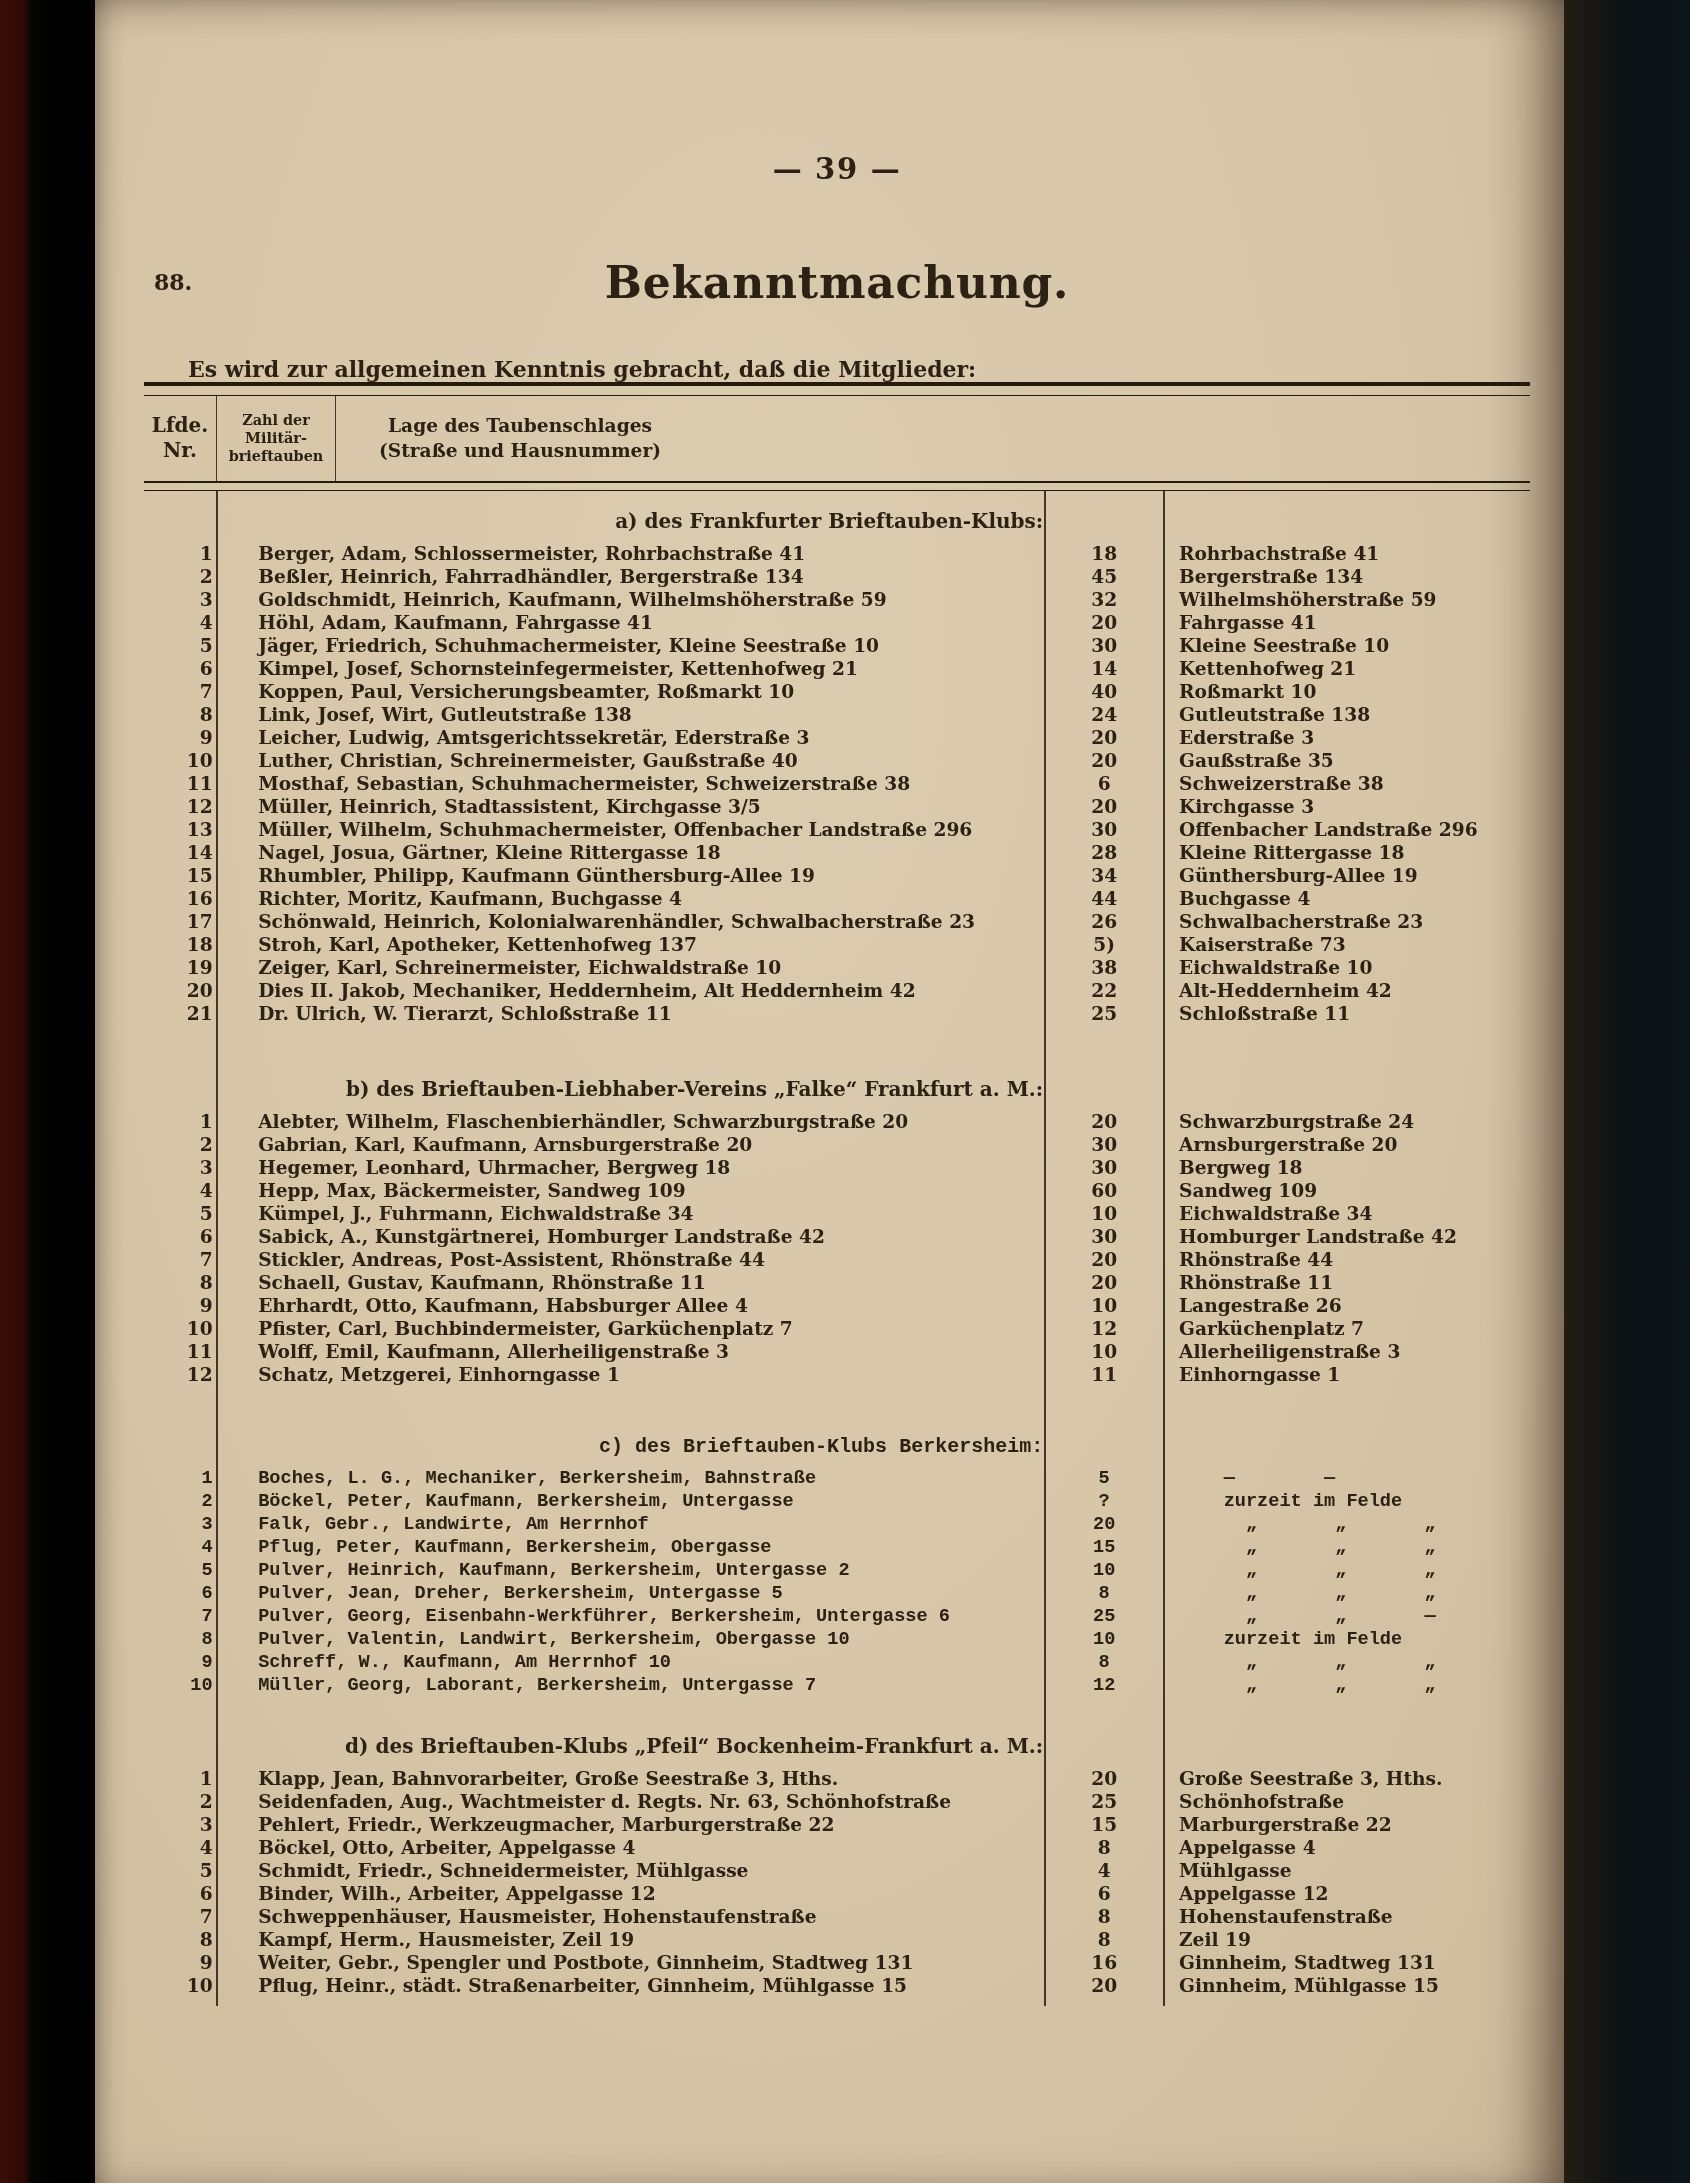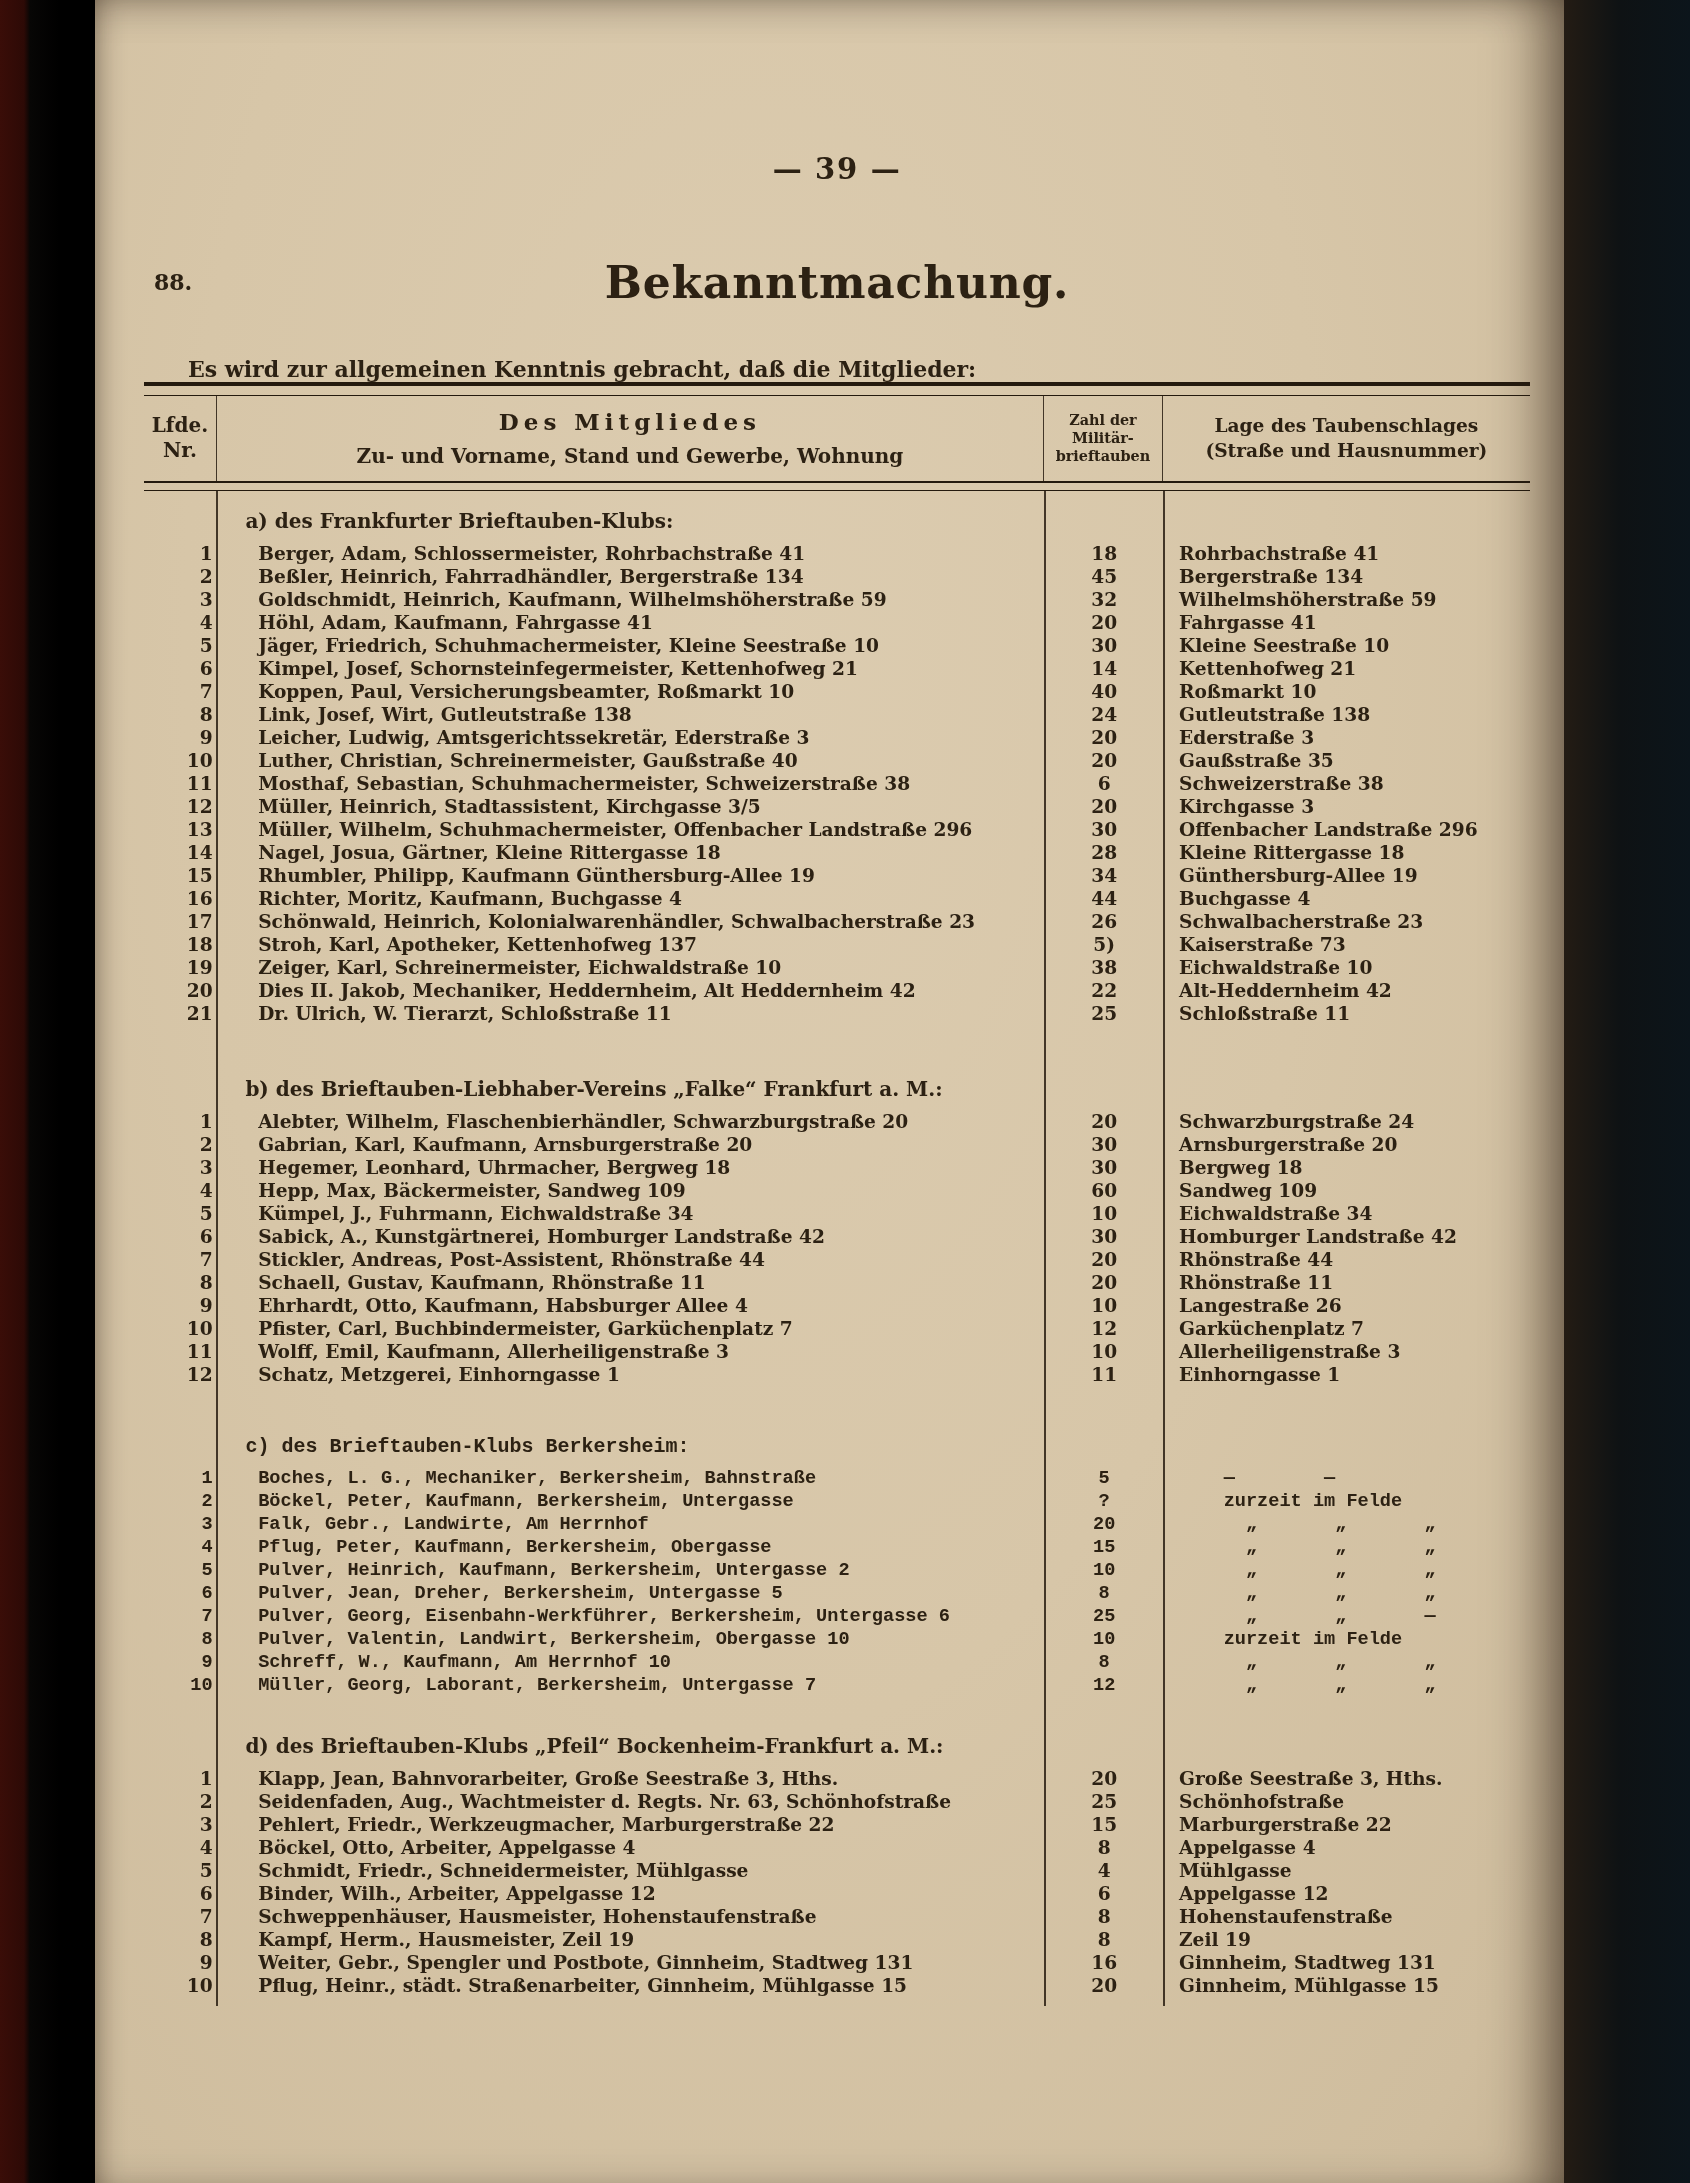--- a/index.html
+++ b/index.html
@@ -29,21 +29,21 @@
   .hc2 .l1{font-size:23px;letter-spacing:5px;margin-bottom:8.5px;}
   .hc2 .l2{font-size:20px;}
   .hc3{width:118px;font-size:14.4px;line-height:18px;border-left:1.7px solid rgba(40,28,16,.85);}
   .hc4{width:368px;font-size:18.6px;line-height:25px;border-left:1.7px solid rgba(40,28,16,.85);}
   .tbody{position:relative;padding:5px 0 8.5px;}
   .vline{position:absolute;top:0;width:1.7px;height:100%;background:rgba(40,28,16,.85);z-index:2;}
   .v1{left:72px;} .v2{left:900px;} .v3{left:1019px;}
   .sec-0{margin-top:12px;} .sec-1{margin-top:51px;} .sec-2{margin-top:47px;font-family:Liberation Mono, monospace;} .sec-3{margin-top:36px;}
   .trow{display:flex;height:23px;font-size:18.6px;font-weight:700;line-height:23px;}
   .section-head{height:29px;line-height:27px;margin-bottom:5px;}
-  .section-head .c-member{text-align:left;font-size:20px;padding-left:0;}
+  .section-head .c-member{text-align:right;font-size:20px;padding-left:0;}
   .cell{white-space:pre;overflow:visible;}
   .c-nr{width:72px;text-align:right;padding-right:32px;}
   .c-member{width:828px;padding-left:13.5px;}
   .c-count{width:118px;text-align:center;}
   .c-loc{width:368px;padding-left:18.6px;}
 </style>
 </head>
 <body>
 
 <div class="edge edge-left"></div>
@@ -55,24 +55,20 @@
   <div class="doc-title">Bekanntmachung.</div>
   <div class="doc-subtitle">Es wird zur allgemeinen Kenntnis gebracht, daß die Mitglieder:</div>
 
   <div class="table">
     <div class="rule-top"></div>
     <div class="thead">
       <div class="hc hc1">
         <div>Lfde.</div>
         <div>Nr.</div>
       </div>
-      <div class="hc hc2">
-        <div class="l1">Des Mitgliedes</div>
-        <div class="l2">Zu- und Vorname, Stand und Gewerbe, Wohnung</div>
-      </div>
       <div class="hc hc3">
         <div>Zahl der</div>
         <div>Militär-</div>
         <div>brieftauben</div>
       </div>
       <div class="hc hc4">
         <div>Lage des Taubenschlages</div>
         <div>(Straße und Hausnummer)</div>
       </div>
     </div>

